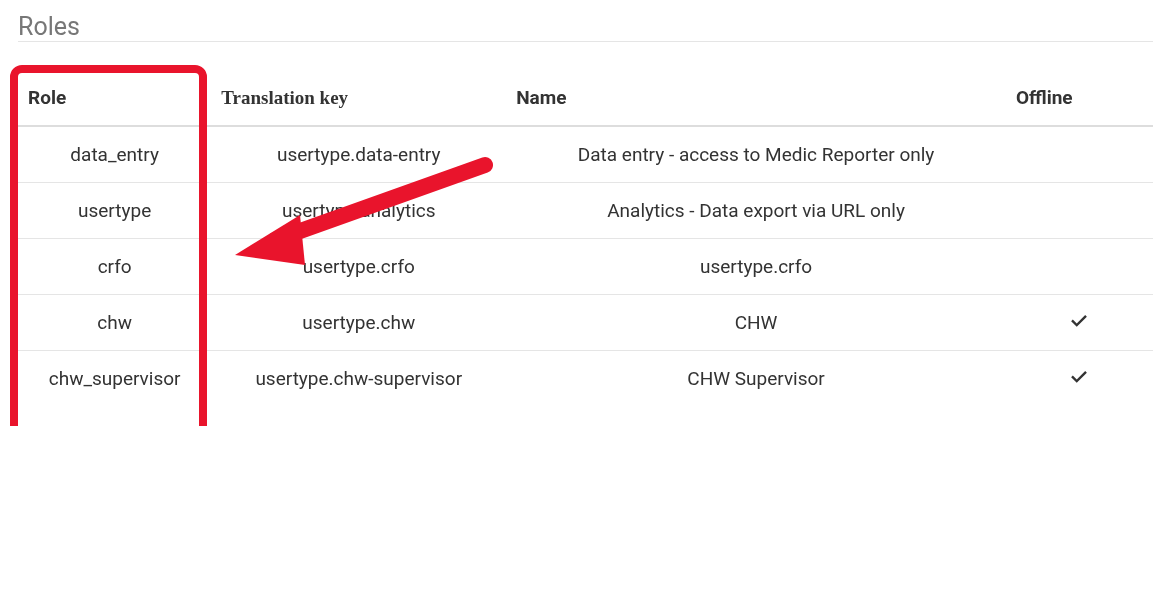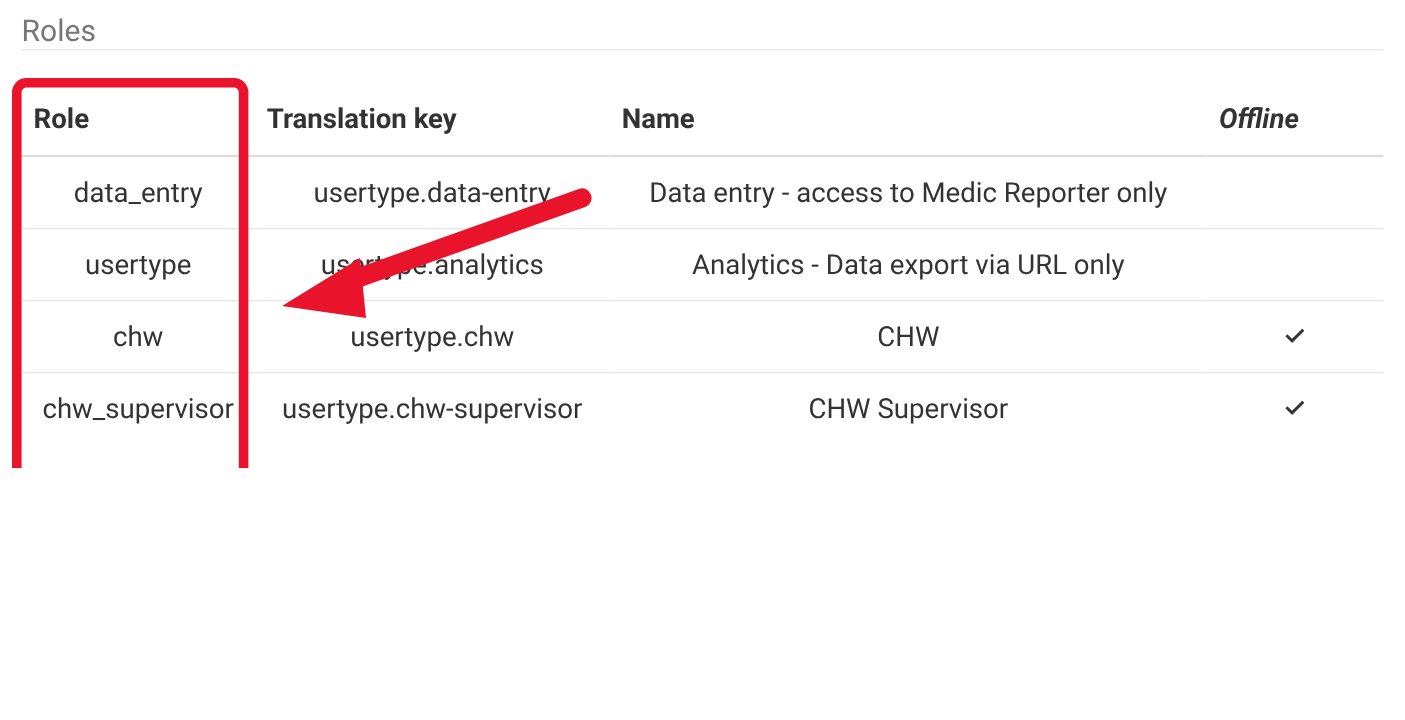--- a/index.html
+++ b/index.html
@@ -19,42 +19,42 @@
       color: #777;
       font-size: 25px;
       margin: 0 0 6px 0;
       padding-bottom: 0;
       border-bottom: 1px solid #e5e5e5;
     }
     table.roles {
       width: 100%;
       border-collapse: collapse;
       margin-top: 24px;
-      font-size: 23px;
+      font-size: 19px;
     }
     table.roles thead th {
       text-align: left;
       font-weight: 700;
       color: #333;
       padding: 20px 10px 16px 10px;
       border-bottom: 2px solid #ddd;
       background: #fff;
     }
     table.roles tbody td {
       padding: 16px 10px;
       border-top: 1px solid #e5e5e5;
       color: #333;
       vertical-align: top;
       text-align: center;
     }
     .col-role    { width: 175px; }
-    .col-tkey    { width: 280px; }
+    .col-tkey    { width: 280px; font-family: Liberation Serif, serif; }
     .col-name    { width: 495px; }
     .col-offline { width: 130px; }
-    th.col-offline, td.offline-cell { text-align: right; padding-right: 75px; font-style: italic; }
+    th.col-offline, td.offline-cell { text-align: right; padding-right: 75px; }
 
     .check {
       display: inline-block;
       width: 18px;
       height: 18px;
       color: #333;
     }
 
     
     .annotation {
@@ -98,20 +98,26 @@
         <td>Data entry - access to Medic Reporter only</td>
         <td class="offline-cell"></td>
       </tr>
       <tr>
         <td>usertype</td>
         <td>usertype.analytics</td>
         <td>Analytics - Data export via URL only</td>
         <td class="offline-cell"></td>
       </tr>
       <tr>
+        <td>crfo</td>
+        <td>usertype.crfo</td>
+        <td>usertype.crfo</td>
+        <td class="offline-cell"></td>
+      </tr>
+      <tr>
         <td>chw</td>
         <td>usertype.chw</td>
         <td>CHW</td>
         <td class="offline-cell"><svg class="check" viewBox="0 0 16 16">
               <path fill="currentColor" d="M13.5 3.5 L6 11 L2.5 7.5 L1 9 L6 14 L15 5 Z"></path>
             </svg></td>
       </tr>
       <tr>
         <td>chw_supervisor</td>
         <td>usertype.chw-supervisor</td>

